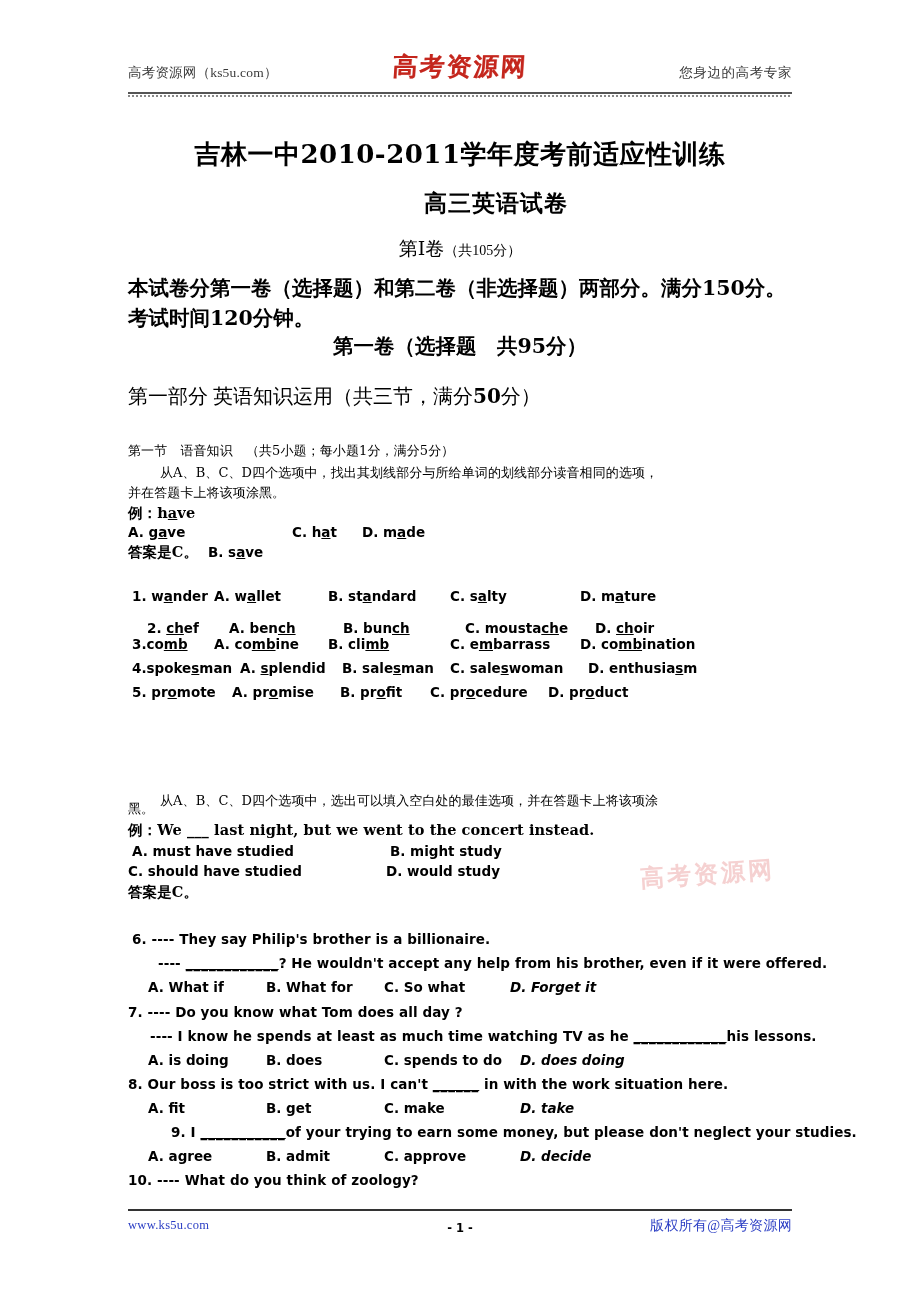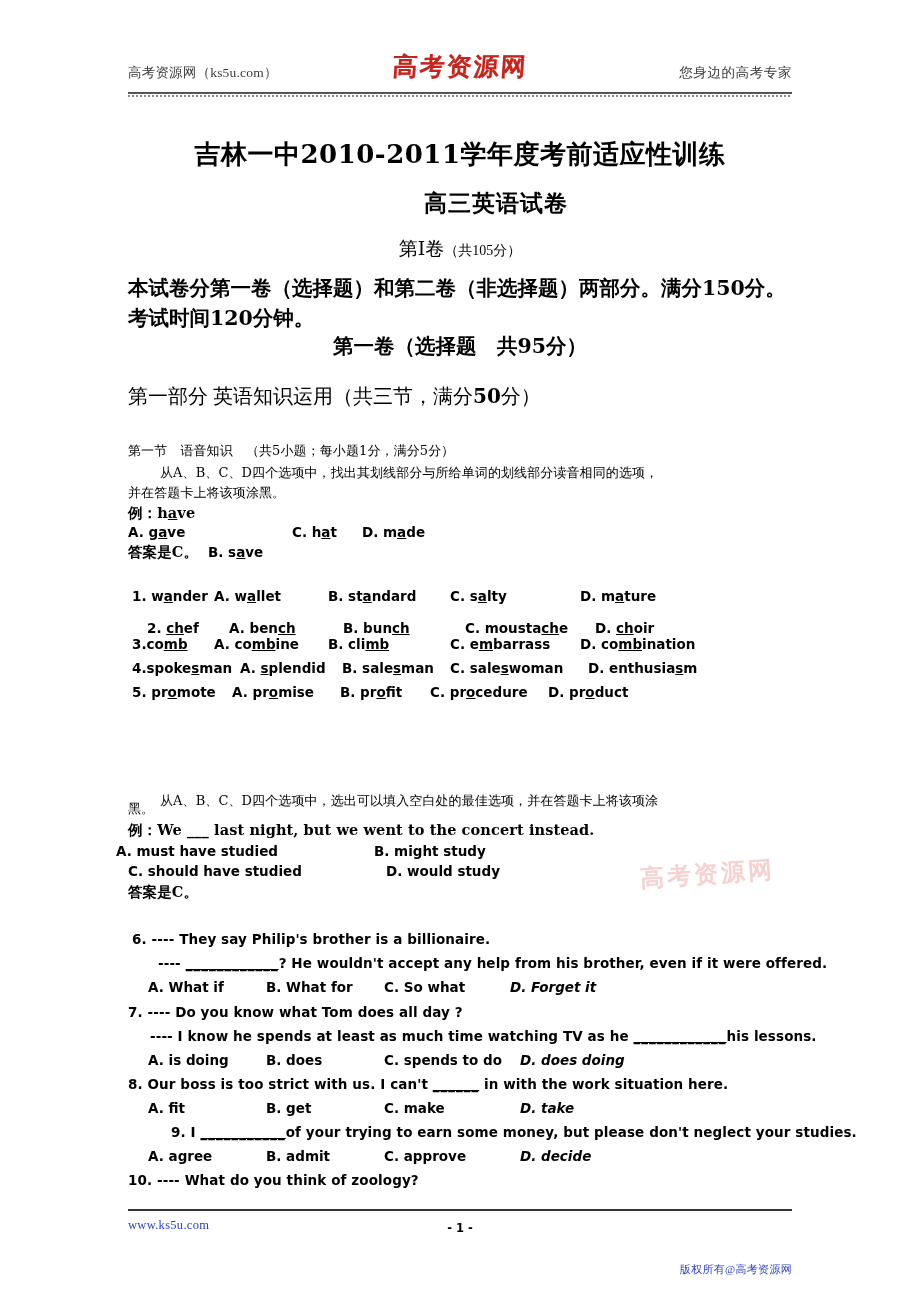--- a/index.html
+++ b/index.html
@@ -255,25 +255,24 @@
     font-family: "DejaVu Sans", "Liberation Sans", sans-serif;
     font-size: 11.5px;
     font-weight: bold;
     color: #000000;
   }
   .ftr-right {
     position: absolute;
     right: 128px;
     top: 1217px;
     font-family: "Liberation Serif", "DejaVu Serif", serif;
-    font-size: 11px;
+    font-size: 14px;
     color: #2b3ec4;
     letter-spacing: 0.3px;
     white-space: nowrap;
-    margin-top: 45px;
   }
 </style>
 </head>
 <body>
 
 <div class="page">
 
   <div class="doc-header">
     <div class="hdr-left">高考资源网（ks5u.com）</div>
     <div class="hdr-logo">高考资源网</div>
@@ -349,21 +348,21 @@
     <span class="c1" style="left:100px;"><span>A. pr</span><span class="u">o</span><span>mise</span></span>
     <span class="c2" style="left:208px;"><span>B. pr</span><span class="u">o</span><span>fit</span></span>
     <span class="c3" style="left:298px;"><span>C. pr</span><span class="u">o</span><span>cedure</span></span>
     <span class="c4" style="left:416px;"><span>D. pr</span><span class="u">o</span><span>duct</span></span>
   </div>
 
   <div class="ln cn" style="left:160px; top:780px;margin-top:12px;">从A、B、C、D四个选项中，选出可以填入空白处的最佳选项，并在答题卡上将该项涂</div>
   <div class="ln cn" style="left:128px; top:800px;">黑。</div>
   <div class="ln cnb" style="left:128px; top:821px;">例：We ___ last night, but we went to the concert instead.</div>
 
-  <div class="erow" style="left:116px; top:843px; width:600px; height:18px;">
+  <div class="erow" style="left:132px; top:843px; width:600px; height:18px;">
     <span class="e0">A. must have studied</span>
     <span class="e1">B. might study</span>
   </div>
   <div class="erow" style="left:128px; top:863px; width:600px; height:18px;">
     <span class="e0">C. should have studied</span>
     <span class="e1"> D. would study</span>
   </div>
   <div class="ln cnb" style="left:128px; top:883px;">答案是C。</div>
 
   <div class="watermark">高考资源网</div>

